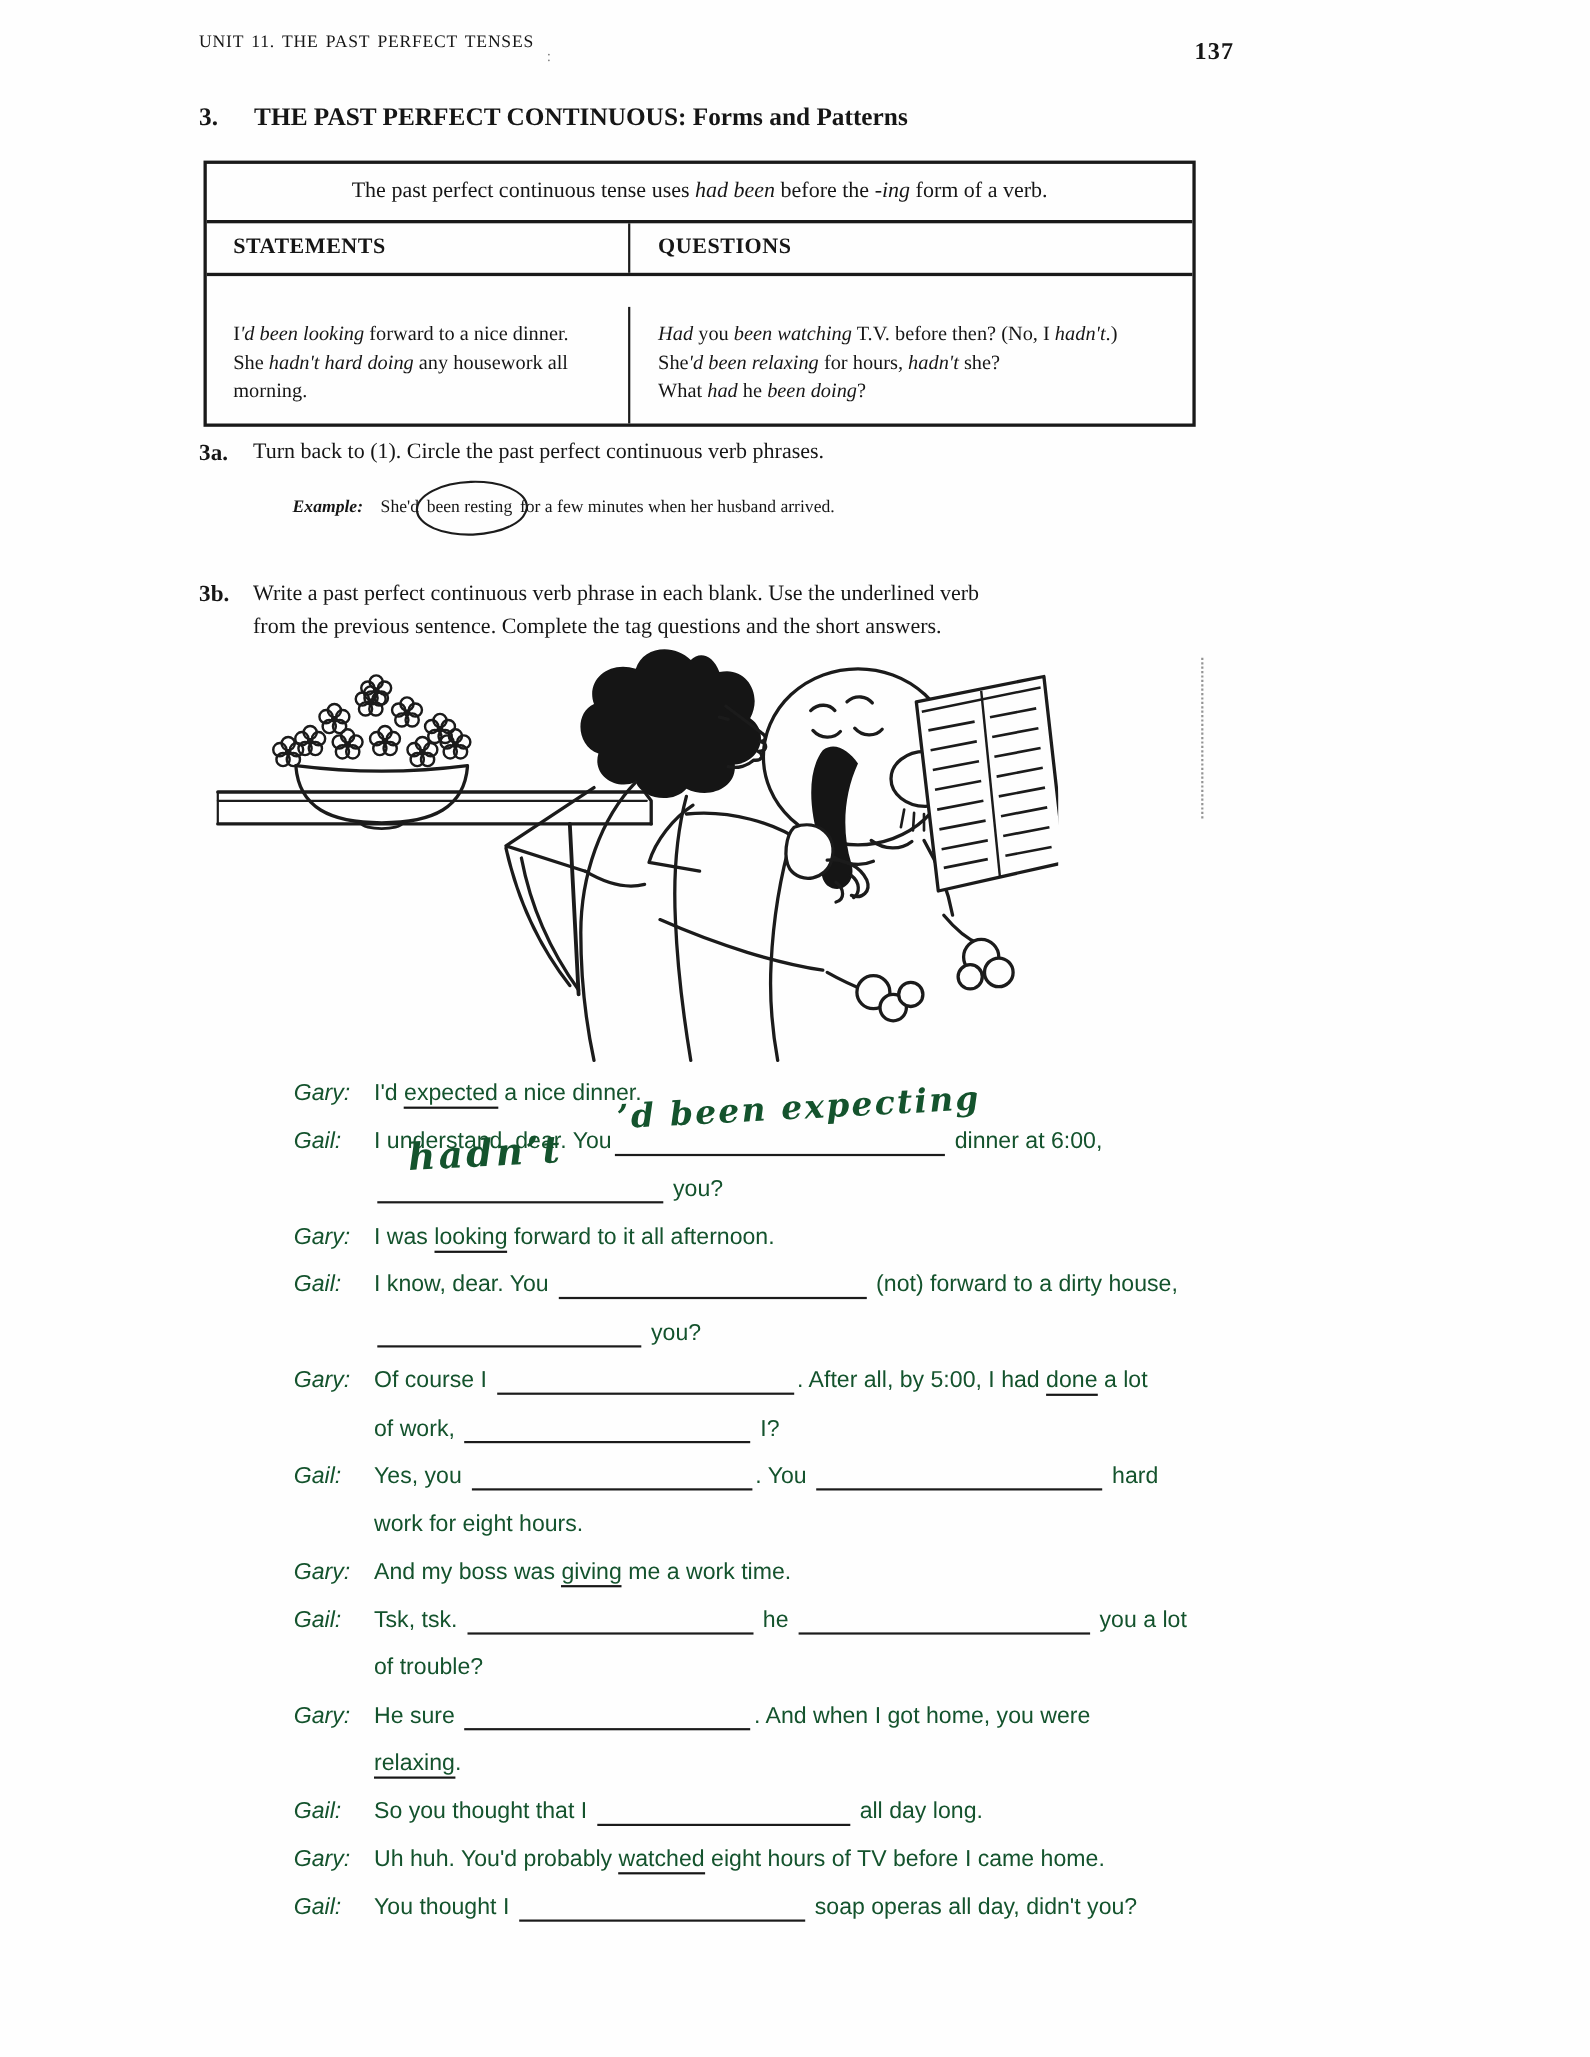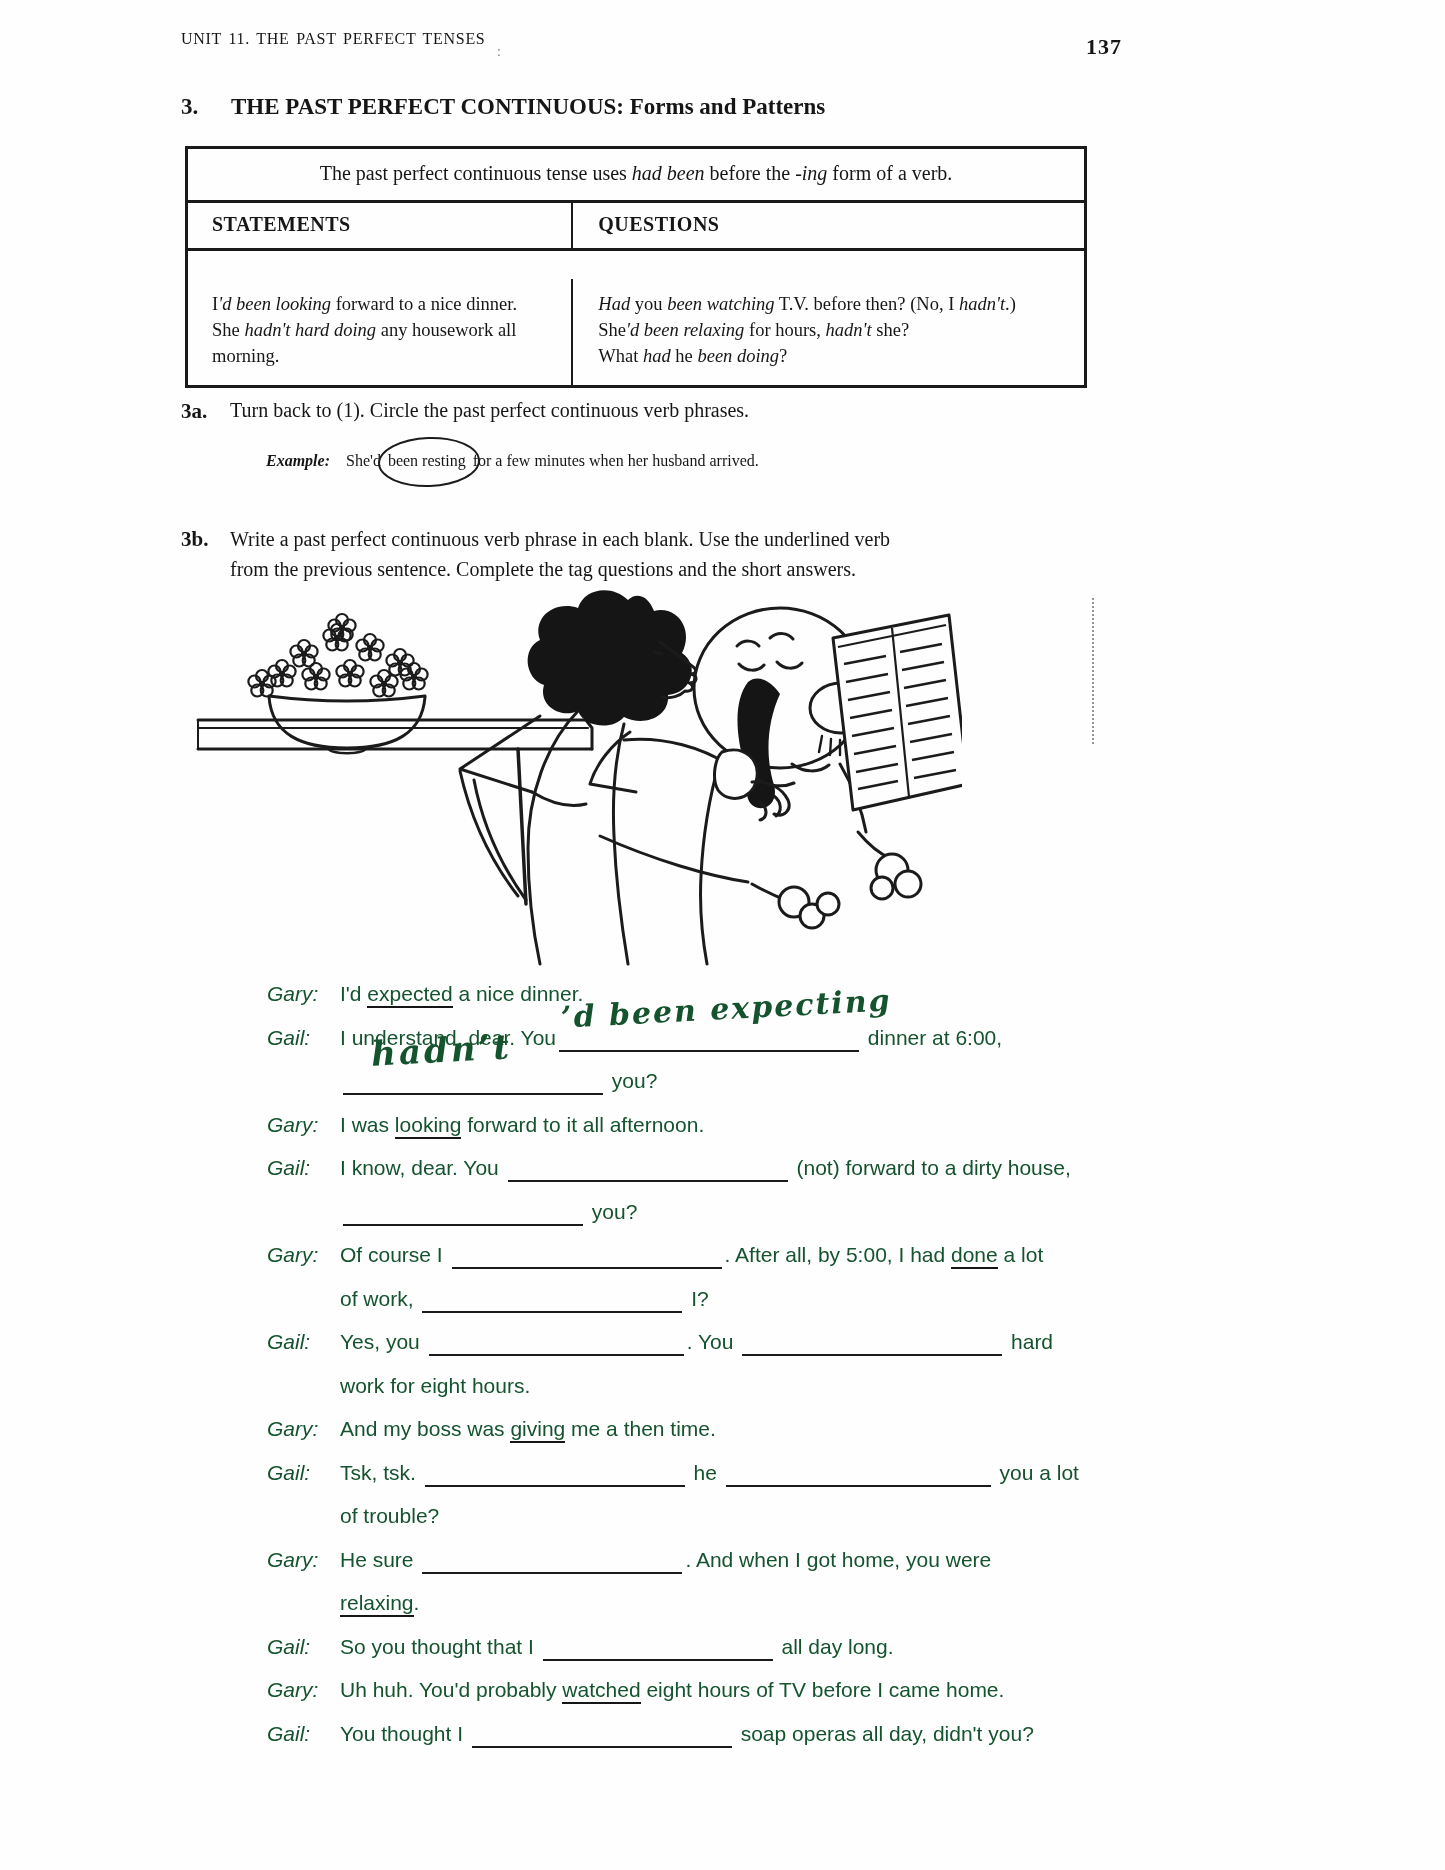--- a/index.html
+++ b/index.html
@@ -207,21 +207,21 @@
     <div class="d-row"><span class="speaker">Gary:</span><span class="d-content"><span>I'd </span><span class="uw">expected</span><span> a nice dinner.</span></span></div>
     <div class="d-row"><span class="speaker">Gail:</span><span class="d-content"><span>I understand, dear. You</span><span class="blank" style="width: 300px;"><span class="hw">’d been expecting</span></span><span> dinner at 6:00,</span></span></div>
     <div class="d-row"><span class="speaker"></span><span class="d-content"><span class="blank" style="width: 260px;"><span class="hw">hadn’t</span></span><span> you?</span></span></div>
     <div class="d-row"><span class="speaker">Gary:</span><span class="d-content"><span>I was </span><span class="uw">looking</span><span> forward to it all afternoon.</span></span></div>
     <div class="d-row"><span class="speaker">Gail:</span><span class="d-content"><span>I know, dear. You </span><span class="blank" style="width: 280px;"></span><span> (not) forward to a dirty house,</span></span></div>
     <div class="d-row"><span class="speaker"></span><span class="d-content"><span class="blank" style="width: 240px;"></span><span> you?</span></span></div>
     <div class="d-row"><span class="speaker">Gary:</span><span class="d-content"><span>Of course I </span><span class="blank" style="width: 270px;"></span><span>. After all, by 5:00, I had </span><span class="uw">done</span><span> a lot</span></span></div>
     <div class="d-row"><span class="speaker"></span><span class="d-content"><span>of work, </span><span class="blank" style="width: 260px;"></span><span> I?</span></span></div>
     <div class="d-row"><span class="speaker">Gail:</span><span class="d-content"><span>Yes, you </span><span class="blank" style="width: 255px;"></span><span>. You </span><span class="blank" style="width: 260px;"></span><span> hard</span></span></div>
     <div class="d-row"><span class="speaker"></span><span class="d-content"><span>work for eight hours.</span></span></div>
-    <div class="d-row"><span class="speaker">Gary:</span><span class="d-content"><span>And my boss was </span><span class="uw">giving</span><span> me a then time.</span></span></div>
+    <div class="d-row"><span class="speaker">Gary:</span><span class="d-content"><span>And my boss was </span><span class="uw">giving</span><span> me a work time.</span></span></div>
     <div class="d-row"><span class="speaker">Gail:</span><span class="d-content"><span>Tsk, tsk. </span><span class="blank" style="width: 260px;"></span><span> he </span><span class="blank" style="width: 265px;"></span><span> you a lot</span></span></div>
     <div class="d-row"><span class="speaker"></span><span class="d-content"><span>of trouble?</span></span></div>
     <div class="d-row"><span class="speaker">Gary:</span><span class="d-content"><span>He sure </span><span class="blank" style="width: 260px;"></span><span>. And when I got home, you were</span></span></div>
     <div class="d-row"><span class="speaker"></span><span class="d-content"><span class="uw">relaxing</span><span>.</span></span></div>
     <div class="d-row"><span class="speaker">Gail:</span><span class="d-content"><span>So you thought that I </span><span class="blank" style="width: 230px;"></span><span> all day long.</span></span></div>
     <div class="d-row"><span class="speaker">Gary:</span><span class="d-content"><span>Uh huh. You'd probably </span><span class="uw">watched</span><span> eight hours of TV before I came home.</span></span></div>
     <div class="d-row"><span class="speaker">Gail:</span><span class="d-content"><span>You thought I </span><span class="blank" style="width: 260px;"></span><span> soap operas all day, didn't you?</span></span></div>
   </div>
 
 <div class="abs scan-dots"></div>

